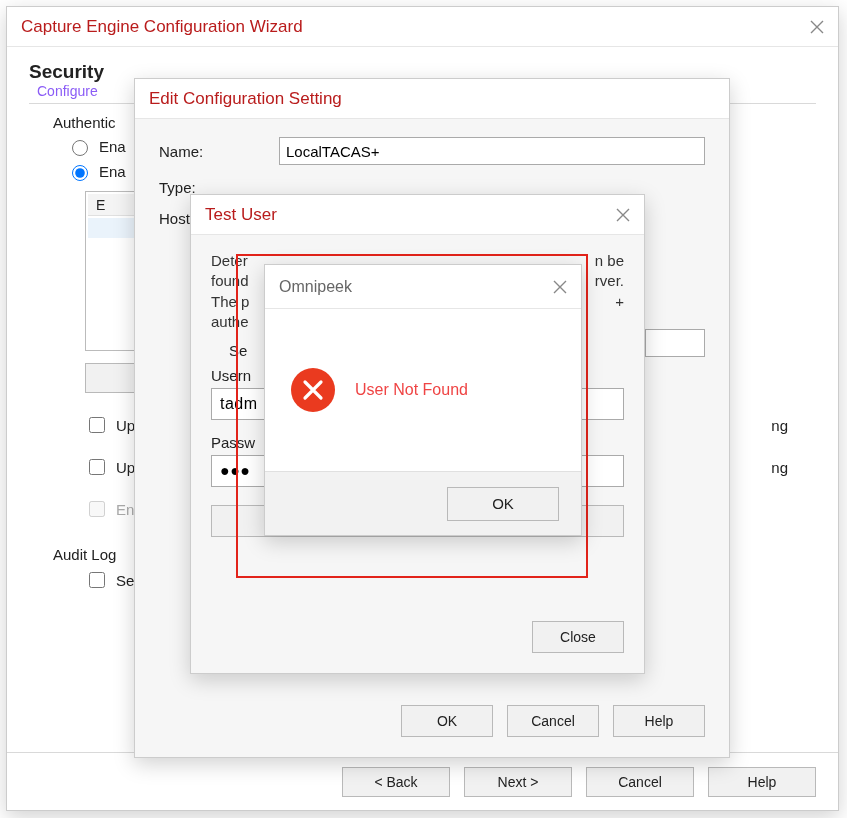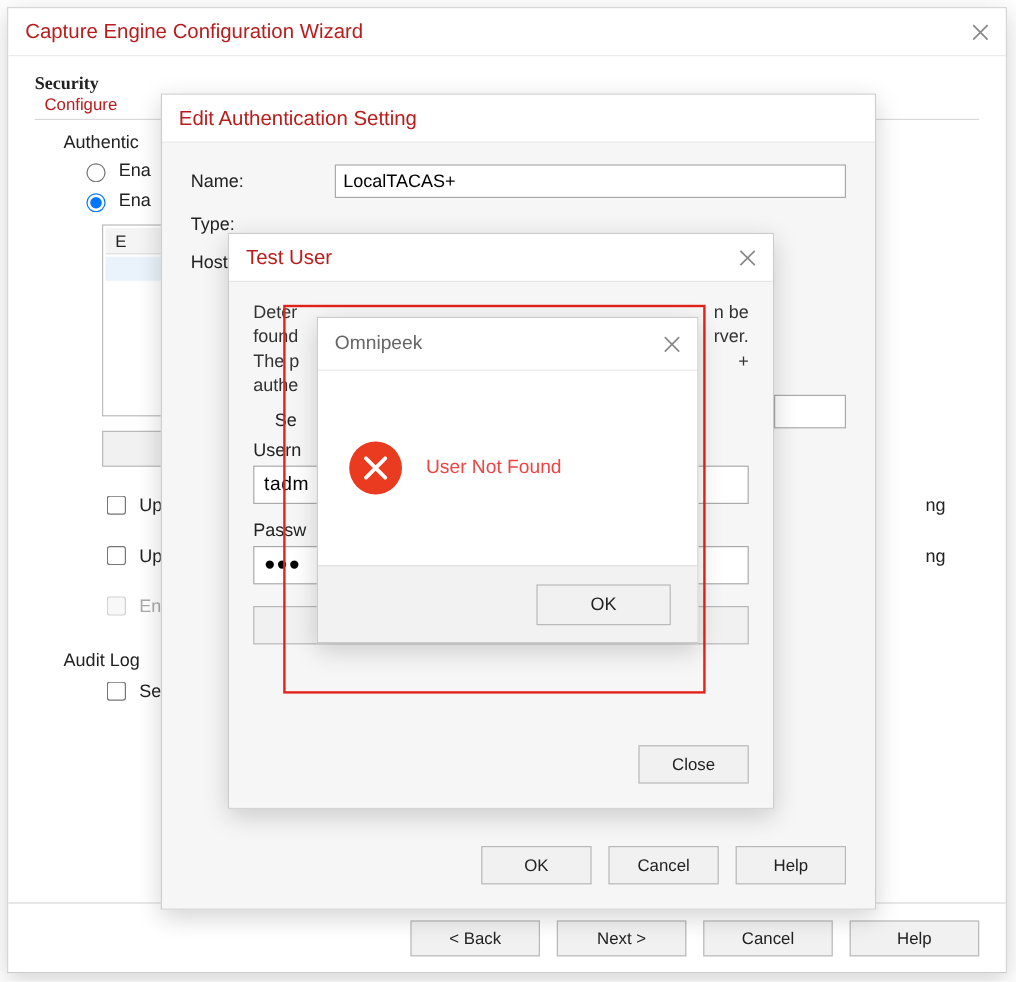--- a/index.html
+++ b/index.html
@@ -42,22 +42,22 @@
 
   
   #wizard { left: 6px; top: 6px; width: 833px; height: 805px; }
   #wizard .content {
     padding: 14px 22px;
     height: calc(100% - 40px - 58px);
     background: #fff;
     position: relative;
   }
   .sec-head { margin-bottom: 4px; }
-  .sec-title { font-weight: 700; font-size: 15px; font-family: Liberation Serif, serif; }
-  .sec-sub { font-size: 14px; color: #b91c1c; margin-left: 8px; }
+  .sec-title { font-weight: 700; font-size: 19px; }
+  .sec-sub { font-size: 14px; color: #8b5cf6; margin-left: 8px; }
   .hr { border-top: 1px solid #d9d9d9; margin-top: 4px; }
   .body-area { padding: 10px 28px 0 24px; position: relative; }
   .auth-label { font-size: 15px; margin-bottom: 6px; }
   .radio-row { display: flex; align-items: center; gap: 8px; font-size: 15px; margin-left: 14px; margin-top: 6px; }
   .radio-row input { width: 16px; height: 16px; }
   .list-row { display: flex; gap: 12px; margin-left: 32px; margin-top: 10px; }
   .listbox {
     width: 480px; height: 160px;
     border: 1px solid #bbb; background: #fff;
     padding: 2px;
@@ -223,21 +223,21 @@
   <div class="wiz-footer">
     <button class="wiz-btn">&lt; Back</button>
     <button class="wiz-btn">Next &gt;</button>
     <button class="wiz-btn">Cancel</button>
     <button class="wiz-btn">Help</button>
   </div>
 </div>
 
 <div class="window" id="edit-dlg">
   <div class="titlebar">
-    <span class="title">Edit Authentication Setting</span>
+    <span class="title">Edit Configuration Setting</span>
   </div>
   <div class="content">
     <div class="field-row">
       <label>Name:</label>
       <input class="txt-input" value="LocalTACAS+" style="">
     </div>
     <div class="field-row">
       <label>Type:</label>
     </div>
     <div class="field-row">

